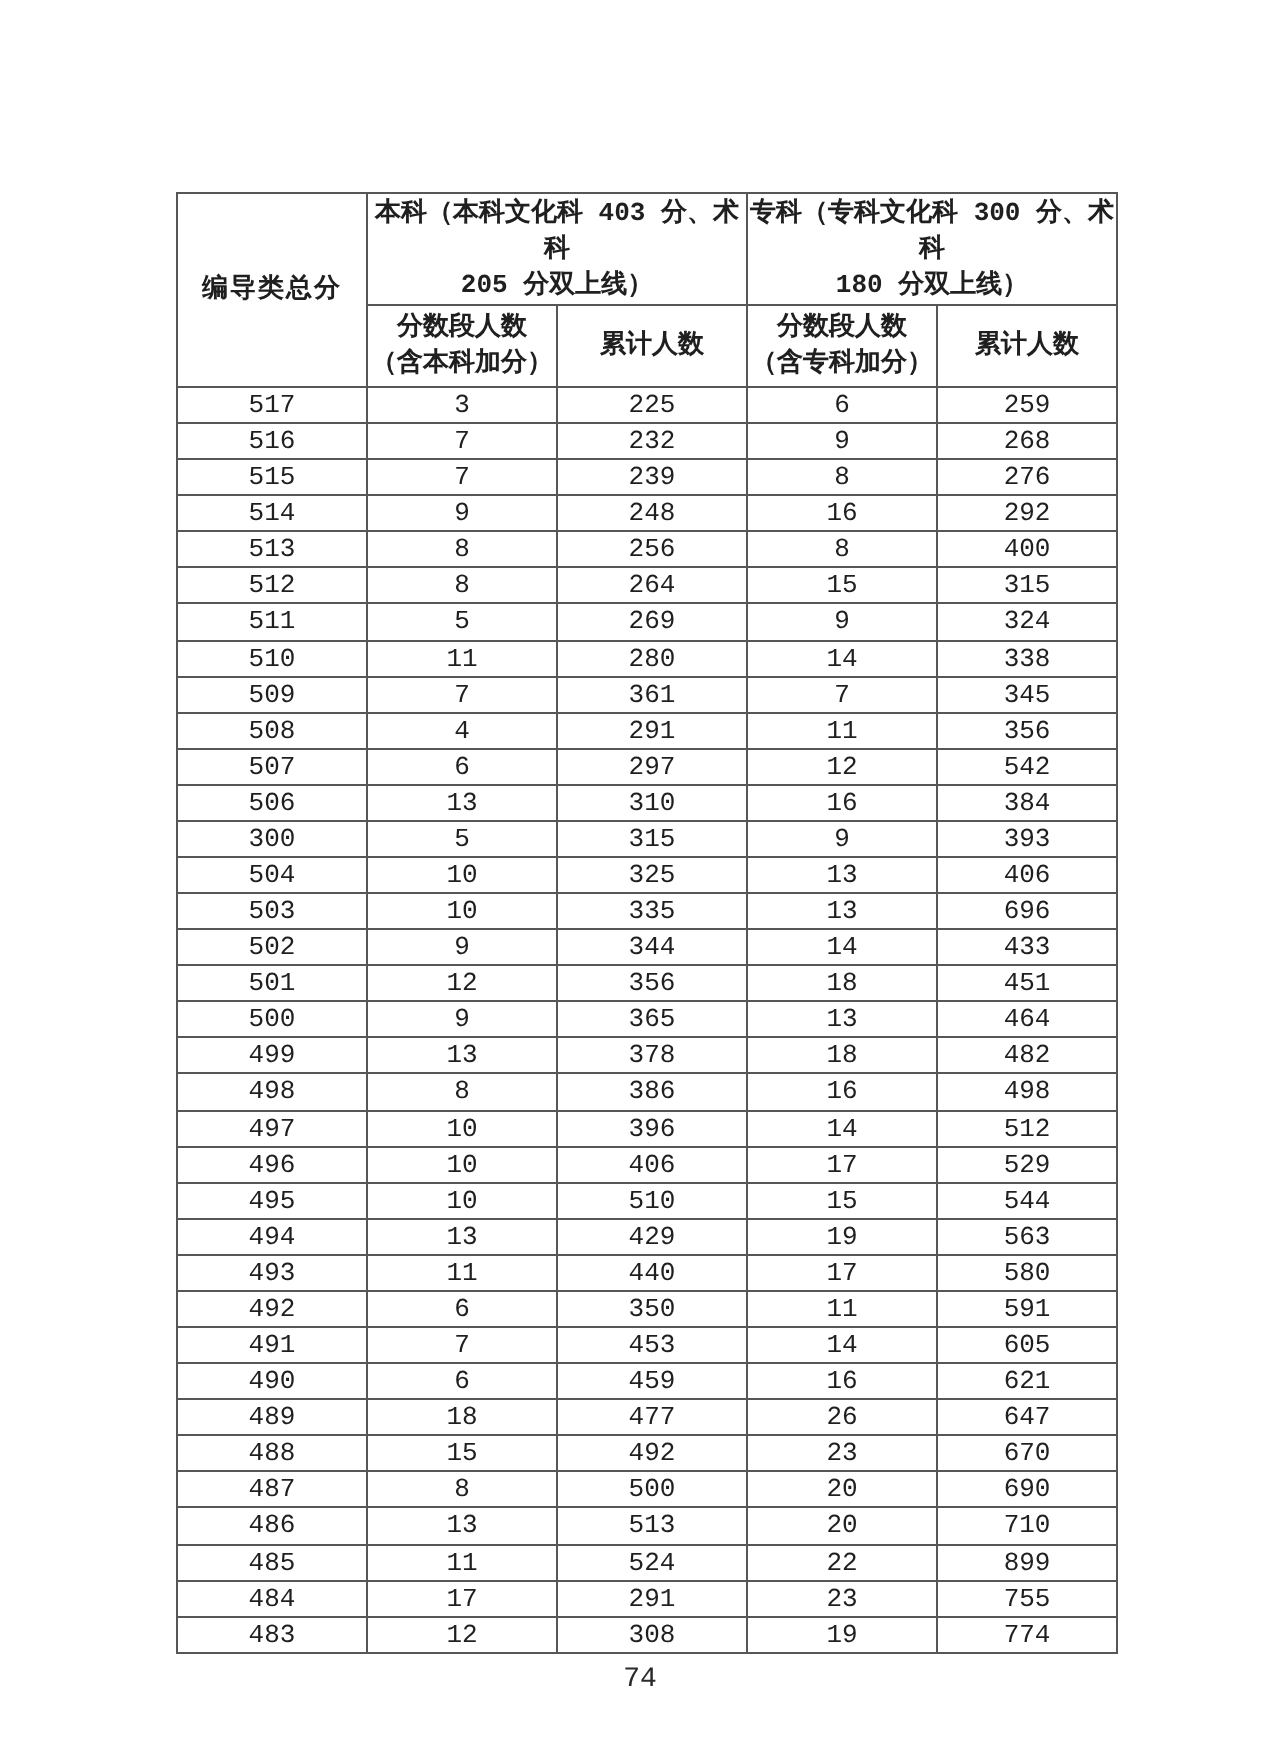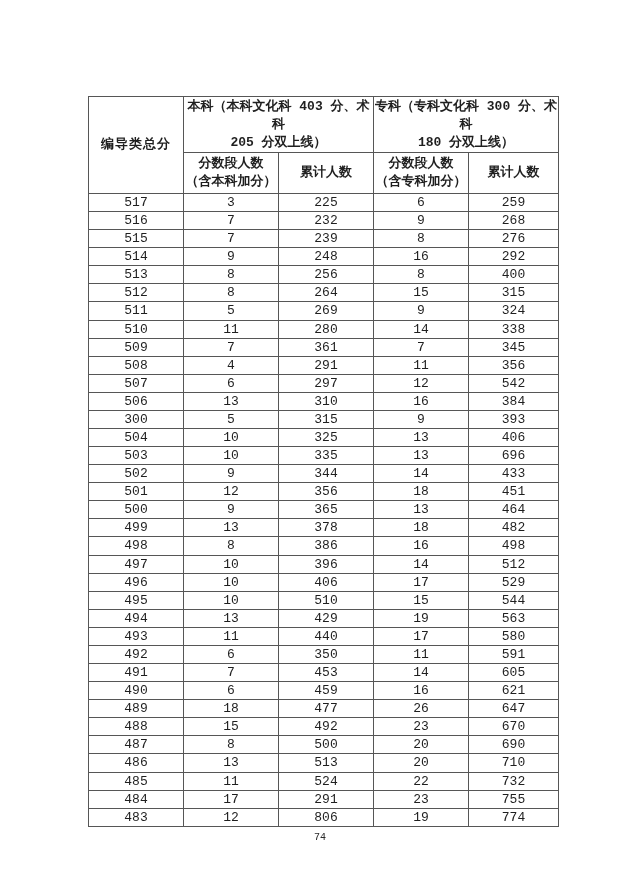--- a/index.html
+++ b/index.html
@@ -40,21 +40,21 @@
     height: 17.08px;
     line-height: 17.08px;
     font-size: 13px;
   }
   .page-number {
     position: absolute;
     top: 832px;
     left: 0;
     width: 100%;
     text-align: center;
-    font-size: 10px;
+    font-size: 14px;
     color: #2a2a2a;
   }
 </style>
 </head>
 <body>
 
 <div class="page">
 
   <table class="score-table">
     <colgroup>
@@ -306,33 +306,33 @@
           <td>13</td>
           <td>513</td>
           <td>20</td>
           <td>710</td>
         </tr>
         <tr>
           <td>485</td>
           <td>11</td>
           <td>524</td>
           <td>22</td>
-          <td>732</td>
+          <td>899</td>
         </tr>
         <tr>
           <td>484</td>
           <td>17</td>
           <td>291</td>
           <td>23</td>
           <td>755</td>
         </tr>
         <tr>
           <td>483</td>
           <td>12</td>
-          <td>806</td>
+          <td>308</td>
           <td>19</td>
           <td>774</td>
         </tr>
       </tbody>
   </table>
 
   <div class="page-number">74</div>
 
 </div>
 

